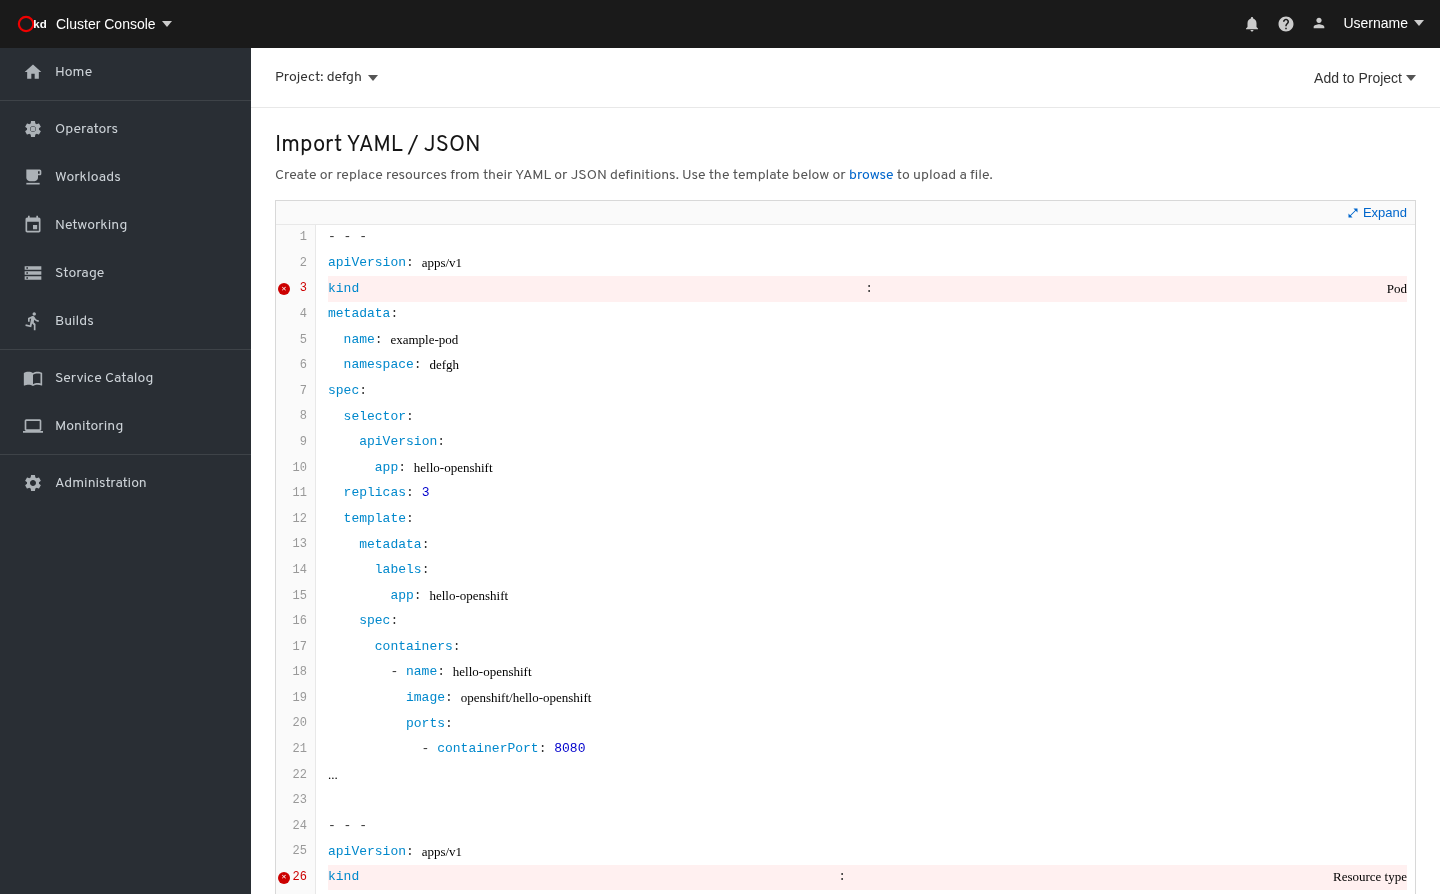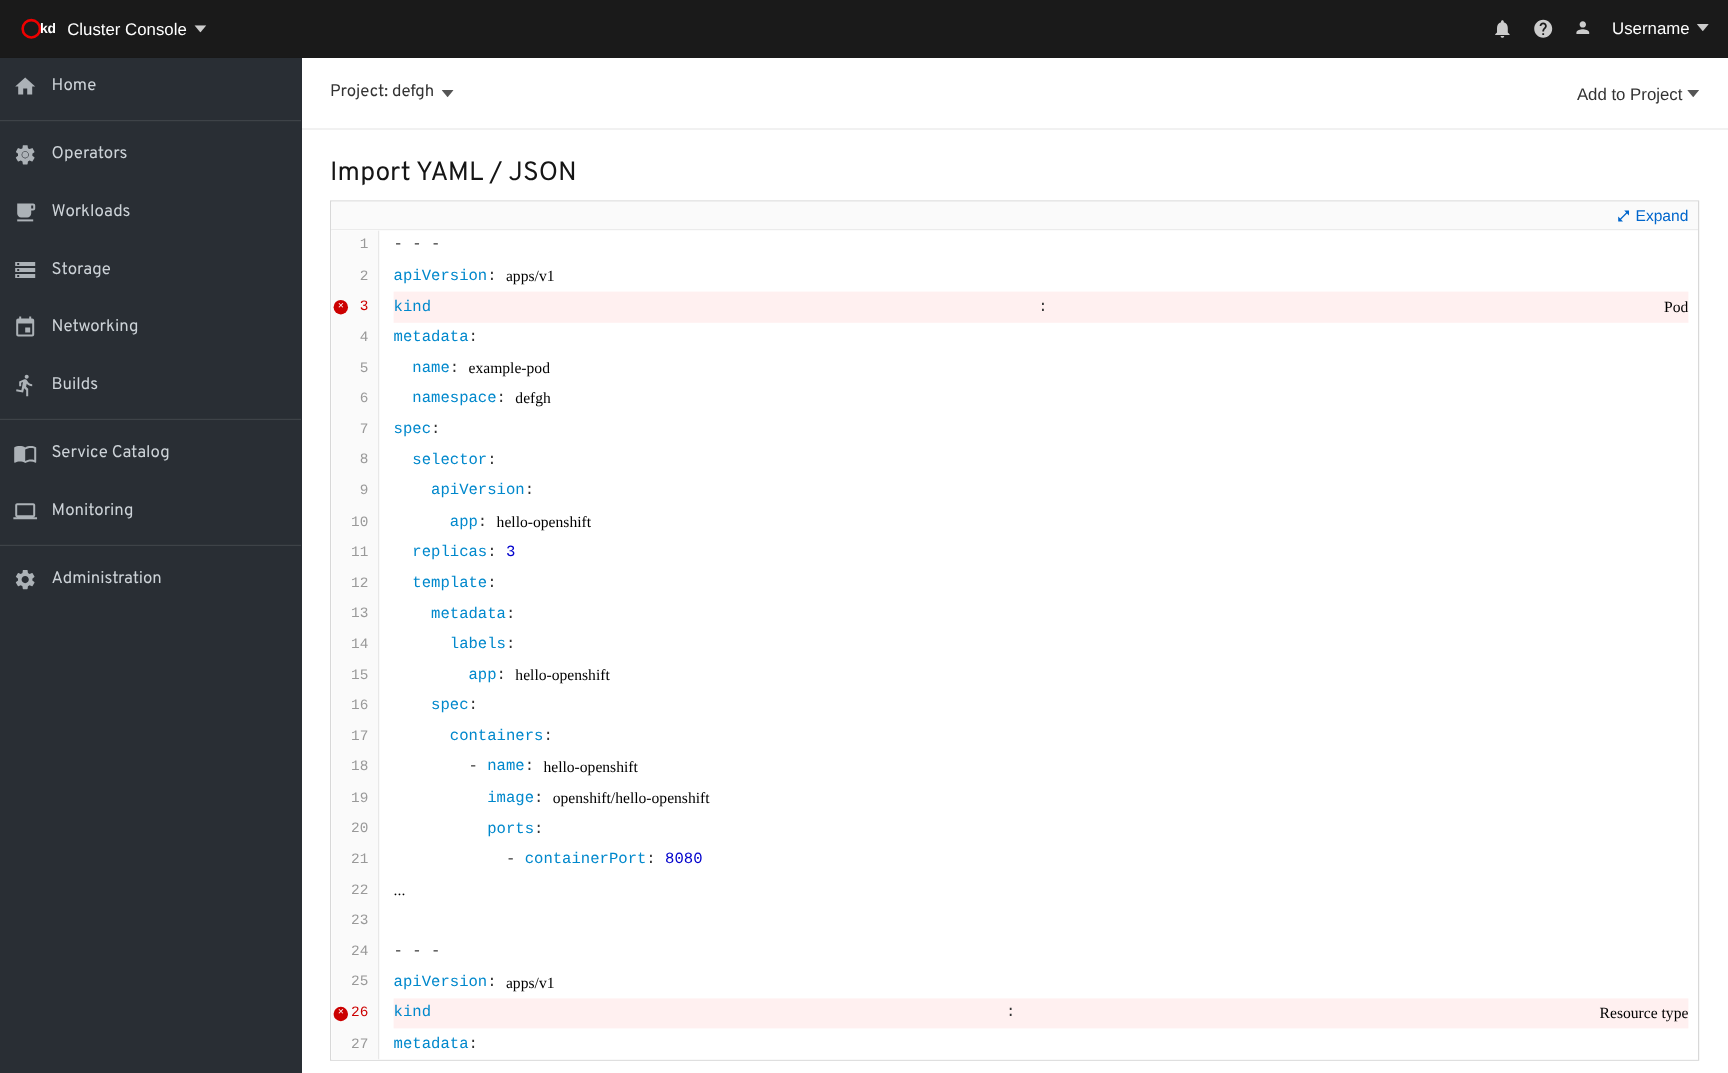--- a/index.html
+++ b/index.html
@@ -62,21 +62,21 @@
       width: 251px;
       bottom: 0;
       background: #292e34;
       overflow-y: auto;
       z-index: 90;
     }
     .sidebar-item {
       display: flex;
       align-items: center;
       gap: 12px;
-      padding: 14px 8px;
+      padding: 14px 20px;
       color: #cdd3d8;
       cursor: pointer;
       font-size: 14px;
       border-left: 3px solid transparent;
     }
     .sidebar-icon { width: 20px; height: 20px; flex-shrink: 0; opacity: 0.8; }
 
     
     .main {
       margin-left: 251px;
@@ -286,29 +286,29 @@
   </div>
   <div class="sidebar-item">
     <svg class="sidebar-icon" viewBox="0 0 24 24" fill="#cdd3d8">
         <path d="M20 3H4v10c0 2.21 1.79 4 4 4h6c2.21 0 4-1.79 4-4v-3h2c1.11 0 2-.89 2-2V5c0-1.11-.89-2-2-2zm0 5h-2V5h2v3z"></path>
         <path d="M4 19h16v2H4z"></path>
       </svg>
     <span>Workloads</span>
   </div>
   <div class="sidebar-item">
     <svg class="sidebar-icon" viewBox="0 0 24 24" fill="#cdd3d8">
+        <path d="M17 12h-5v5h5v-5zM16 1v2H8V1H6v2H5c-1.11 0-1.99.9-1.99 2L3 19c0 1.1.89 2 2 2h14c1.1 0 2-.9 2-2V5c0-1.1-.9-2-2-2h-1V1h-2zm3 18H5V8h14v11z"></path>
+      </svg>
+    <span>Networking</span>
+  </div>
+  <div class="sidebar-item">
+    <svg class="sidebar-icon" viewBox="0 0 24 24" fill="#cdd3d8">
         <path d="M2 20h20v-4H2v4zm2-3h2v2H4v-2zM2 4v4h20V4H2zm4 3H4V5h2v2zm-4 7h20v-4H2v4zm2-3h2v2H4v-2z"></path>
       </svg>
     <span>Storage</span>
-  </div>
-  <div class="sidebar-item">
-    <svg class="sidebar-icon" viewBox="0 0 24 24" fill="#cdd3d8">
-        <path d="M17 12h-5v5h5v-5zM16 1v2H8V1H6v2H5c-1.11 0-1.99.9-1.99 2L3 19c0 1.1.89 2 2 2h14c1.1 0 2-.9 2-2V5c0-1.1-.9-2-2-2h-1V1h-2zm3 18H5V8h14v11z"></path>
-      </svg>
-    <span>Networking</span>
   </div>
   <div class="sidebar-item">
     <svg class="sidebar-icon" viewBox="0 0 24 24" fill="#cdd3d8">
         <path d="M13.49 5.48c1.1 0 2-.9 2-2s-.9-2-2-2-2 .9-2 2 .9 2 2 2zm-3.6 13.9l1-4.4 2.1 2v6h2v-7.5l-2.1-2 .6-3c1.3 1.5 3.3 2.5 5.5 2.5v-2c-1.9 0-3.5-1-4.3-2.4l-1-1.6c-.4-.6-1-1-1.7-1-.3 0-.5.1-.8.1l-5.2 2.2v4.7h2v-3.4l1.8-.7-1.6 8.1-4.9-1-.4 2 7 1.4z"></path>
       </svg>
     <span>Builds</span>
   </div>
   <div class="sidebar-divider"></div>
   <div class="sidebar-item">
     <svg class="sidebar-icon" viewBox="0 0 24 24" fill="#cdd3d8">
@@ -343,20 +343,25 @@
     <button class="add-to-project-btn">
       <span>Add to Project</span>
       <svg width="10" height="6" viewBox="0 0 10 6" fill="#555">
           <path d="M0 0l5 6 5-6z"></path>
         </svg>
     </button>
   </div>
 
   <div class="page-content">
     <h1 class="page-title">Import YAML / JSON</h1>
+    <p class="page-description">
+      <span>Create or replace resources from their YAML or JSON definitions. Use the template below or</span>
+      <a class="browse-link" href="#">browse</a>
+      <span>to upload a file.</span>
+    </p>
 
     <div class="editor-container">
       <div class="editor-toolbar">
         <button class="expand-btn">
           <svg width="12" height="12" viewBox="0 0 24 24" fill="#0066cc">
               <path d="M21 11V3h-8l3.29 3.29-10 10L3 13v8h8l-3.29-3.29 10-10z"></path>
             </svg>
           <span>Expand</span>
         </button>
       </div>

